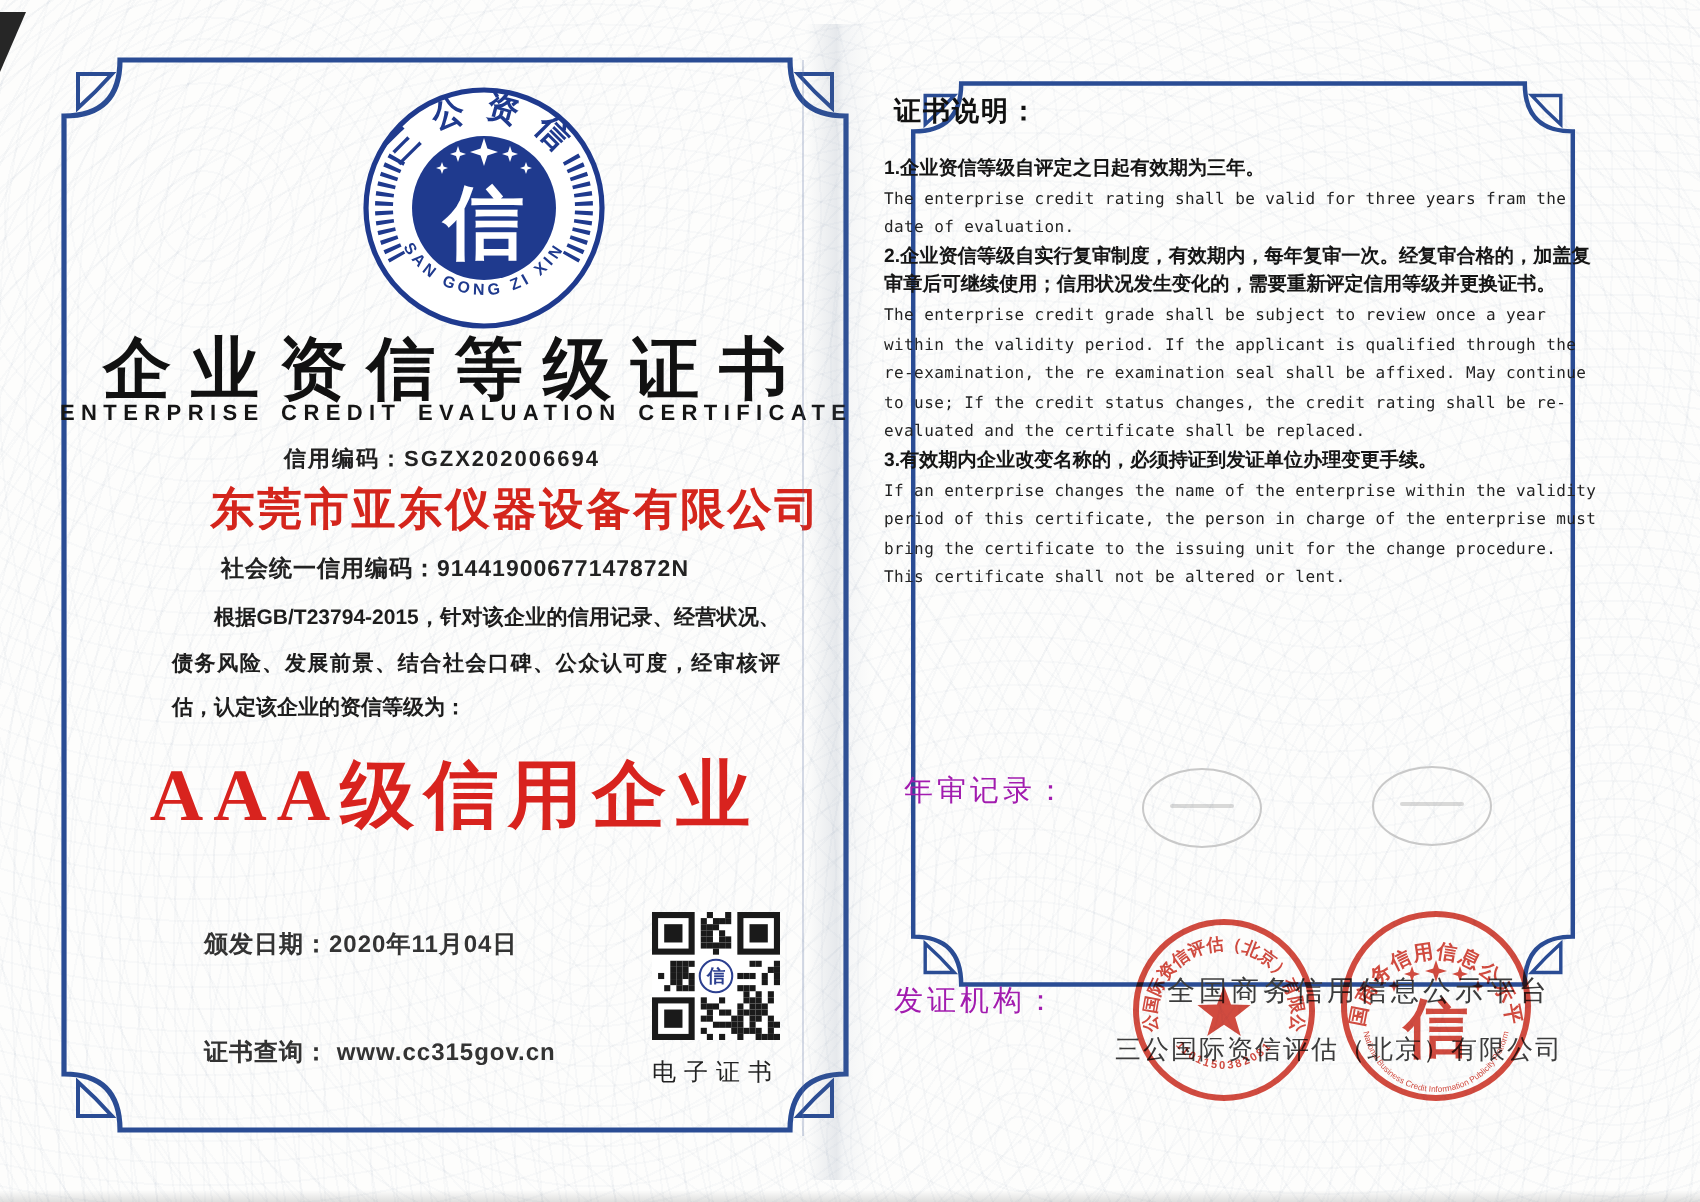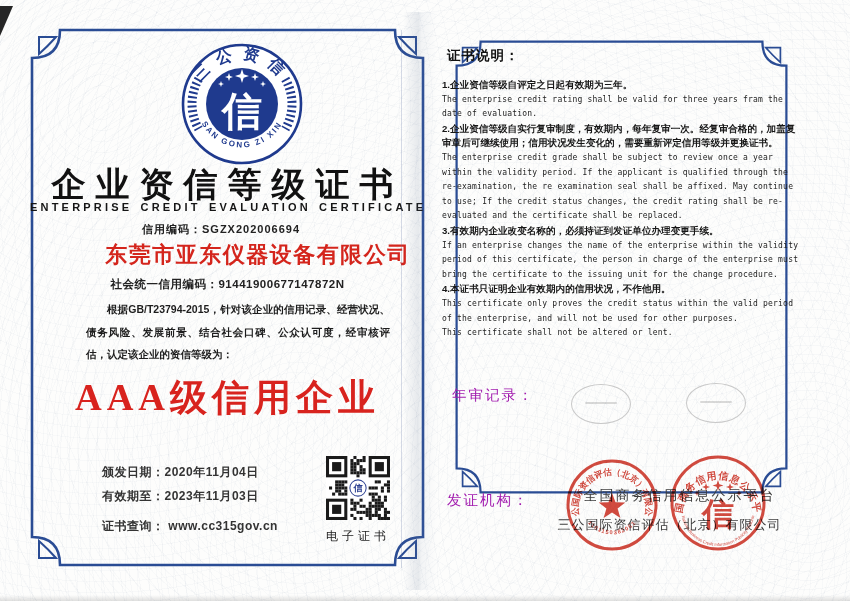--- a/index.html
+++ b/index.html
@@ -98,23 +98,20 @@
     <div class="abs ctr uscc" style="left:0;top:249px;width:395px;">
       <span>社会统一信用编码：</span><span>91441900677147872N</span>
     </div>
 
     <div class="abs para" style="left:56px;top:270px;width:304px;">根据GB/T23794-2015，针对该企业的信用记录、经营状况、债务风险、发展前景、结合社会口碑、公众认可度，经审核评估，认定该企业的资信等级为：</div>
 
     <div class="abs ctr rating" style="left:0;top:345px;width:395px;">AAA级信用企业</div>
 
     <div class="abs dateline" style="left:72px;top:424px;">
       <span>颁发日期：</span><span>2020年11月04日</span>
-    </div>
-    <div class="abs dateline" style="left:72px;top:448px;">
-      <span>有效期至：</span><span>2023年11月03日</span>
     </div>
     <div class="abs dateline" style="left:72px;top:478px;">
       <span>证书查询：</span>&nbsp;<span>www.cc315gov.cn</span>
     </div>
 
     <div class="abs" style="left:296px;top:428px;width:64px;height:64px;">
       <svg width="64" height="64" viewBox="0 0 63 63">
         <rect width="63" height="63" fill="#fff"></rect>
         <g fill="#151515">
           <rect x="0" y="0" width="21" height="21" fill="#fff"></rect>
@@ -267,24 +264,20 @@
       </div>
       <div>
         <div class="note-cn">2.企业资信等级自实行复审制度，有效期内，每年复审一次。经复审合格的，加盖复审章后可继续使用；信用状况发生变化的，需要重新评定信用等级并更换证书。</div>
         <div class="note-en">The enterprise credit grade shall be subject to review once a year within the validity period. If the applicant is qualified through the re-examination, the re examination seal shall be affixed. May continue to use; If the credit status changes, the credit rating shall be re-evaluated and the certificate shall be replaced.</div>
       </div>
       <div>
         <div class="note-cn">3.有效期内企业改变名称的，必须持证到发证单位办理变更手续。</div>
         <div class="note-en">If an enterprise changes the name of the enterprise within the validity period of this certificate, the person in charge of the enterprise must bring the certificate to the issuing unit for the change procedure.</div>
       </div>
       <div>
-        <div class="note-cn">4.本证书只证明企业有效期内的信用状况，不作他用。</div>
-        <div class="note-en">This certificate only proves the credit status within the valid period of the enterprise, and will not be used for other purposes.</div>
-      </div>
-      <div>
         <div class="note-en">This certificate shall not be altered or lent.</div>
       </div>
     </div>
 
     <div class="abs biglabel" style="left:25px;top:346px;">年审记录：</div>
     <div class="ellipse" style="left:144px;top:344px;width:58px;height:38px;">
         <i></i>
       </div>
     <div class="ellipse" style="left:259px;top:343px;width:58px;height:38px;">
         <i></i>

